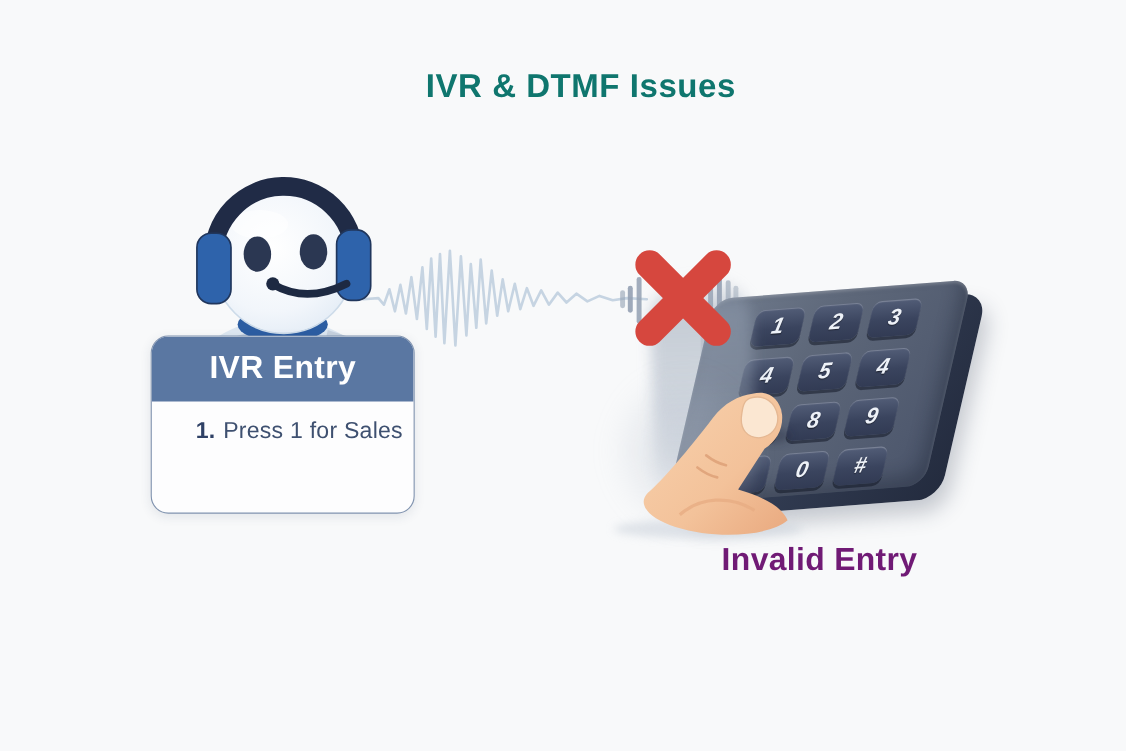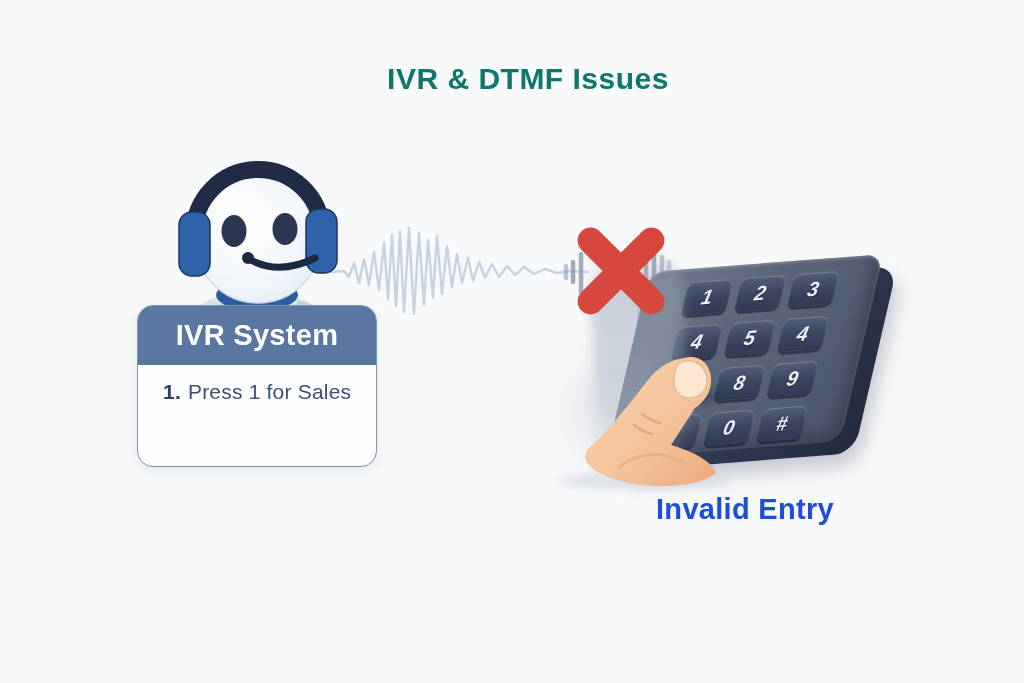--- a/index.html
+++ b/index.html
@@ -23,21 +23,21 @@
   .ivr-card{
     left:137px;top:305px;width:240px;height:162px;z-index:3;
     background:#fdfdfe;border:1.5px solid #8093af;border-radius:16px;
     overflow:hidden;box-shadow:0 3px 10px rgba(40,60,90,.10);
     box-sizing:border-box;
   }
   .ivr-card-header{
     height:59px;background:#5a77a2;display:flex;align-items:center;justify-content:center;
     color:#ffffff;font-size:29px;font-weight:700;letter-spacing:.3px;
   }
-  .ivr-card-body{padding:15px 0 0 25px;}
+  .ivr-card-body{padding:15px 0 0 40px;}
   .ivr-item{font-size:21px;color:#3e5070;margin-bottom:15px;letter-spacing:.2px;}
   .ivr-item b{color:#2f4166;margin-right:7px;}
 
   
   .keypad-side{
     left:663px;top:284px;width:252px;height:192px;border-radius:22px;
     transform:matrix(0.93,-0.071,-0.225,0.975,0,0);transform-origin:0 0;
     background:linear-gradient(115deg,#46526c 0%,#323c52 45%,#232b3e 100%);
     box-shadow:8px 12px 20px rgba(40,52,74,.25);z-index:4;
   }
@@ -72,21 +72,21 @@
     background:radial-gradient(closest-side,rgba(173,183,198,.42),rgba(173,183,198,0));
     filter:blur(10px);z-index:6;
   }
 
   
   .svg-top{inset:0;width:1024px;height:683px;z-index:7;pointer-events:none;}
 
   
   .caption{
     left:595px;top:493px;width:300px;text-align:center;
-    font-size:29px;font-weight:600;color:#1d4ed8;letter-spacing:.3px;z-index:2;
+    font-size:29px;font-weight:600;color:#701a75;letter-spacing:.3px;z-index:2;
   }
 
   
   .logo{right:30px;bottom:44px;z-index:2;line-height:1;}
   .logo-text{font-size:46px;font-weight:700;color:#25304a;letter-spacing:-1px;}
   .logo-dot-patch{position:absolute;left:71px;top:-1px;width:19px;height:13px;background:#f8f9fa;}
   .logo-triangle{
     position:absolute;left:74px;top:-5px;width:0;height:0;
     border-left:7px solid transparent;border-right:7px solid transparent;
     border-top:11px solid #3f9de2;
@@ -139,21 +139,21 @@
       <ellipse cx="285" cy="229" rx="12.5" ry="16" fill="#2b3752"></ellipse>
       <path d="M194 235 A 64 64 0 0 1 322 232" stroke="#202b46" stroke-width="17" fill="none"></path>
       <rect x="179" y="212" width="31" height="64" rx="13" fill="#2e63ab" stroke="#20365c" stroke-width="1.5"></rect>
       <rect x="306" y="209" width="31" height="64" rx="13" fill="#2e63ab" stroke="#20365c" stroke-width="1.5"></rect>
       <path d="M249 259 Q 279 276 315 258" stroke="#1d2942" stroke-width="7" fill="none" stroke-linecap="round"></path>
       <circle cx="248" cy="258" r="6" fill="#1d2942"></circle>
     </g>
   </svg>
 
   <div class="abs ivr-card">
-    <div class="ivr-card-header">IVR System</div>
+    <div class="ivr-card-header">IVR Entry</div>
     <div class="ivr-card-body">
       <div class="ivr-item">
         <b>1.</b><span>Press 1 for Sales</span>
       </div>
     </div>
   </div>
 
   <div class="abs keypad-side"></div>
   <div class="abs keypad-face">
     <div class="key">

